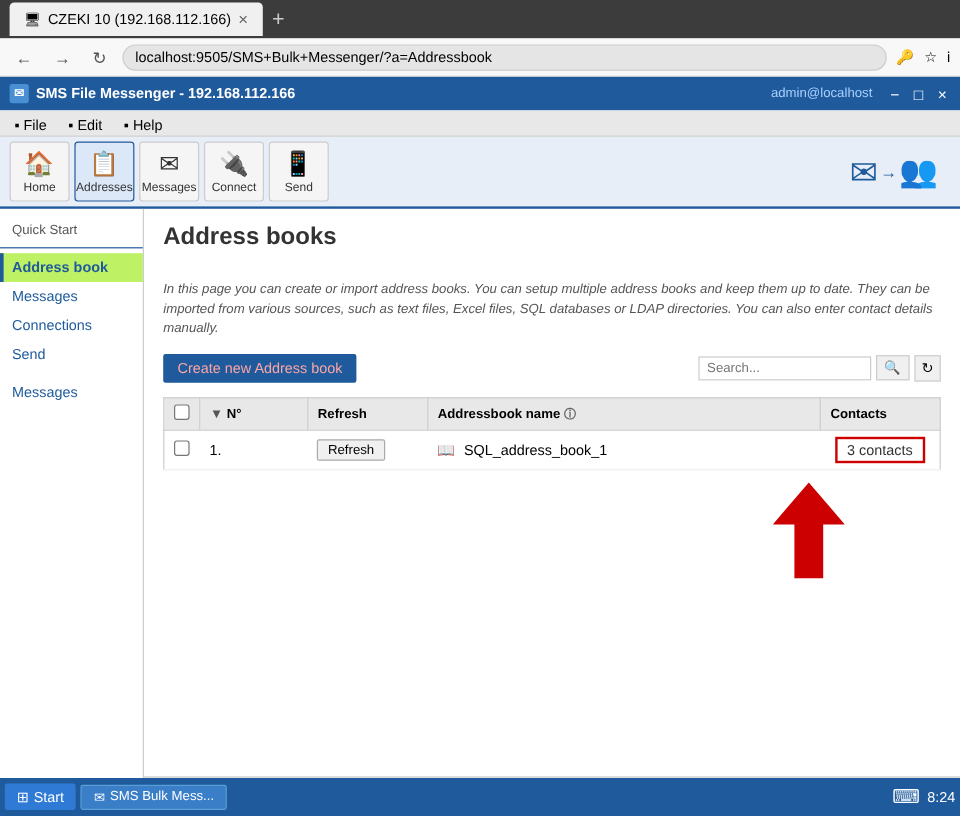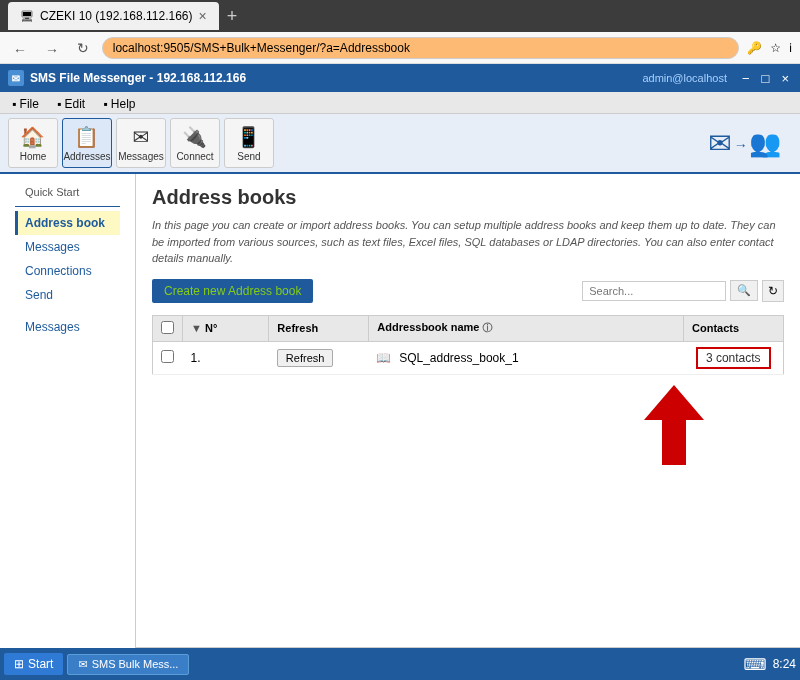--- a/index.html
+++ b/index.html
@@ -6,21 +6,21 @@
     body { font-family: Arial, sans-serif; font-size: 12px; background: #f0f0f0; overflow: hidden; }
 
     
     .browser-chrome { background: #3c3c3c; height: 32px; display: flex; align-items: center; padding: 0 8px; gap: 8px; }
     .browser-tab { background: #f0f0f0; padding: 4px 12px; border-radius: 4px 4px 0 0; font-size: 12px; display: flex; align-items: center; gap: 6px; height: 28px; }
     .browser-tab-close { color: #666; font-size: 14px; cursor: pointer; }
     .browser-tab-new { color: #ccc; font-size: 18px; cursor: pointer; background: none; border: none; }
     .browser-addressbar-row { background: #f8f8f8; height: 32px; display: flex; align-items: center; padding: 0 8px; gap: 8px; border-bottom: 1px solid #ddd; }
     .nav-btn { background: none; border: none; cursor: pointer; font-size: 14px; color: #555; padding: 2px 5px; }
     .nav-btn:disabled { color: #bbb; cursor: default; }
-    .address-bar { flex: 1; height: 22px; border: 1px solid #ccc; border-radius: 11px; padding: 0 10px; font-size: 12px; background: #fdba74; }
+    .address-bar { flex: 1; height: 22px; border: 1px solid #ccc; border-radius: 11px; padding: 0 10px; font-size: 12px; background: #e5e5e5; }
 
     
     .app-window { display: flex; flex-direction: column; height: calc(680px - 64px); }
 
     
     .app-titlebar { background: #1e5a9c; color: white; height: 28px; display: flex; align-items: center; padding: 0 8px; justify-content: space-between; }
     .app-titlebar-left { display: flex; align-items: center; gap: 6px; font-size: 12px; font-weight: bold; }
     .app-titlebar-icon { width: 16px; height: 16px; background: #4a8fd4; border-radius: 2px; display: flex; align-items: center; justify-content: center; font-size: 9px; color: white; }
     .app-titlebar-right { display: flex; align-items: center; gap: 12px; font-size: 11px; margin-left: 33px; }
     .app-titlebar-user { color: #a8d0ff; }
@@ -34,35 +34,35 @@
     
     .app-toolbar { background: #e8eef8; height: 60px; display: flex; align-items: center; padding: 4px 8px; gap: 4px; border-bottom: 2px solid #1e5a9c; }
     .toolbar-btn { display: flex; flex-direction: column; align-items: center; justify-content: center; width: 50px; height: 50px; background: #f5f5f5; border: 1px solid #ccc; border-radius: 3px; cursor: pointer; gap: 2px; font-size: 10px; color: #333; }
     .toolbar-btn-icon { font-size: 20px; }
     .toolbar-spacer { flex: 1; }
 
     
     .app-main { display: flex; flex: 1; overflow: hidden; }
 
     
-    .sidebar { width: 136px; background: white; border-right: 1px solid #ccc; padding: 8px 15px; }
+    .sidebar { width: 120px; background: white; border-right: 1px solid #ccc; padding: 8px 0; }
     .sidebar-quick-start { padding: 4px 10px; font-size: 11px; color: #555; cursor: pointer; }
     .sidebar-separator { height: 1px; background: #1e5a9c; margin: 4px 0; }
     .sidebar-item { padding: 5px 10px; font-size: 12px; cursor: pointer; color: #1e5a9c; }
-    .sidebar-item.active { background: #fef9c3; border-left: 3px solid #1e5a9c; font-weight: bold; padding-left: 7px; }
+    .sidebar-item.active { background: #bef264; border-left: 3px solid #1e5a9c; font-weight: bold; padding-left: 7px; }
     .settings-item { padding: 5px 10px; font-size: 12px; cursor: pointer; color: #1e5a9c; margin-top: 8px; }
 
     
     .content { flex: 1; background: white; padding: 12px 16px; overflow-y: auto; }
-    .page-title { font-size: 20px; color: #333; margin-bottom: 8px; }
+    .page-title { font-size: 20px; color: #333; margin-bottom: 24px; }
     .page-desc { font-size: 11px; color: #555; margin-bottom: 12px; line-height: 1.5; font-style: italic; }
 
     
     .content-toolbar { display: flex; align-items: center; justify-content: space-between; margin-bottom: 12px; }
-    .create-btn { background: #1e5a9c; color: #84cc16; border: none; padding: 5px 12px; font-size: 12px; cursor: pointer; border-radius: 2px; }
+    .create-btn { background: #1e5a9c; color: #fca5a5; border: none; padding: 5px 12px; font-size: 12px; cursor: pointer; border-radius: 2px; }
     .search-bar { display: flex; align-items: center; gap: 4px; }
     .search-input { border: 1px solid #ccc; padding: 3px 6px; font-size: 11px; width: 144px; }
     .search-btn { background: #f0f0f0; border: 1px solid #ccc; padding: 3px 6px; cursor: pointer; font-size: 11px; }
     .refresh-btn { background: #f0f0f0; border: 1px solid #ccc; padding: 3px 5px; cursor: pointer; font-size: 12px; }
 
     
     .addr-table { width: 100%; border-collapse: collapse; border: 1px solid #ccc; }
     .addr-table th { background: #e8e8e8; padding: 5px 8px; text-align: left; font-size: 11px; border: 1px solid #ccc; font-weight: bold; }
     .addr-table td { padding: 5px 8px; border-bottom: 1px solid #eee; font-size: 12px; vertical-align: middle; }
     .num-col { width: 30px; }

